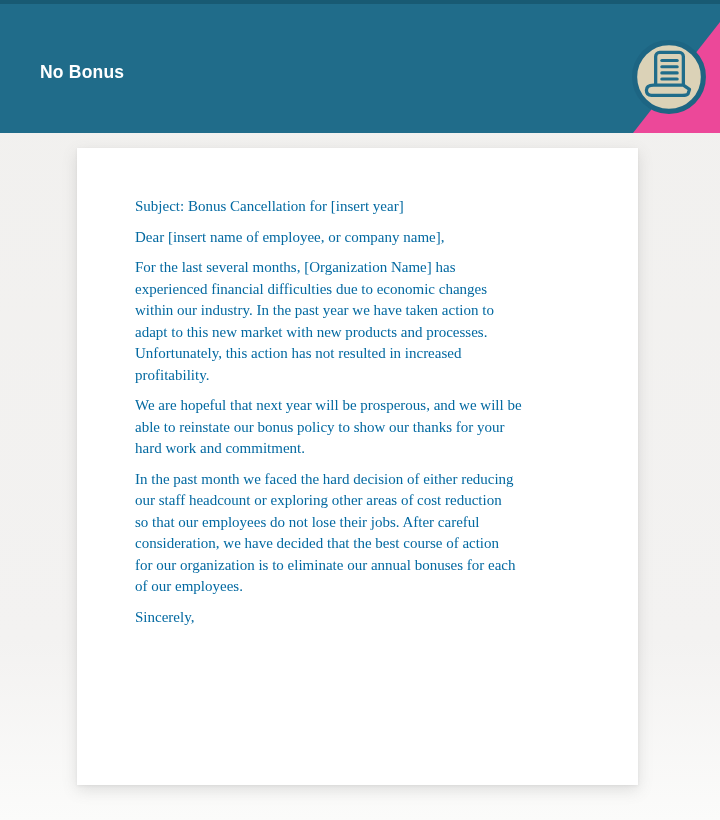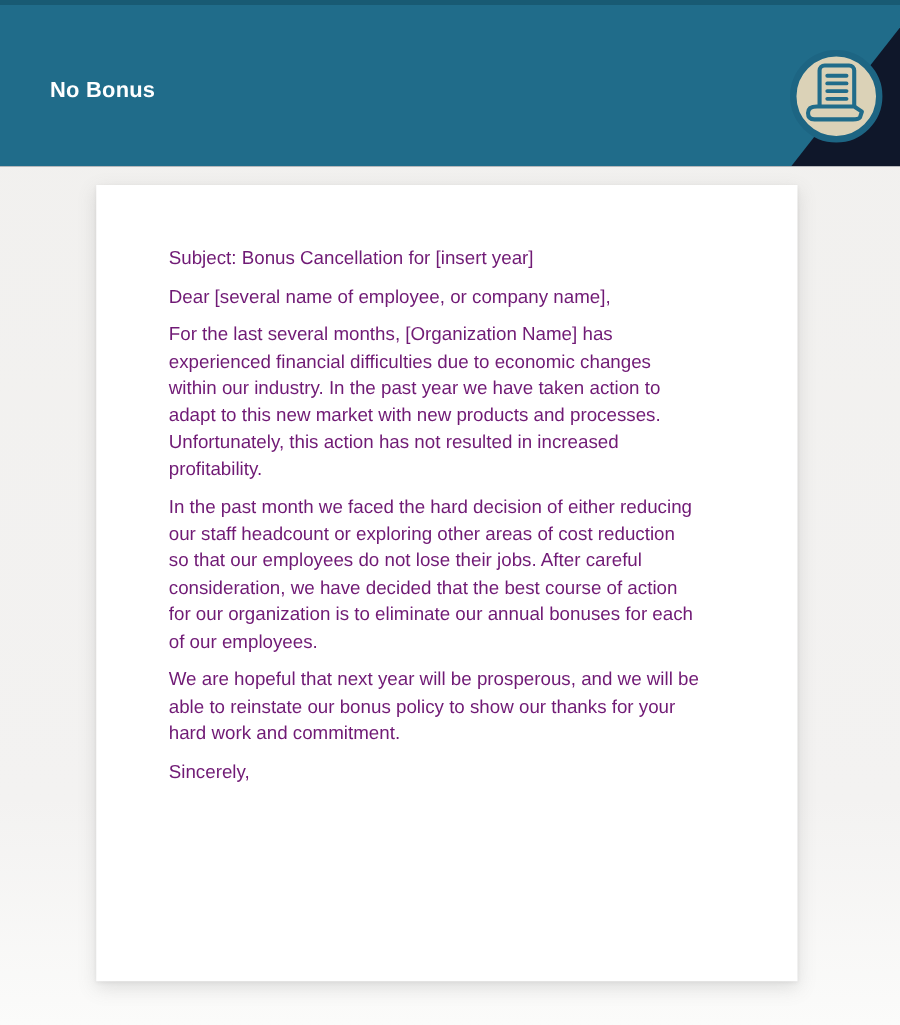--- a/index.html
+++ b/index.html
@@ -11,21 +11,21 @@
     height: 820px;
     overflow: hidden;
     font-family: "Liberation Sans", sans-serif;
     background: linear-gradient(180deg, #f1f0ee 0%, #f3f2f1 78%, #fbfbfa 100%);
   }
 
   
   .banner-area {
     position: relative;
     height: 133px;
-    background: #0f172a; 
+    background: #ec4899; 
   }
   .banner {
     position: absolute;
     inset: 0;
     background: #206c8a;
     clip-path: polygon(0 0, 720px 0, 720px 22px, 633px 133px, 0 133px);
   }
   .banner-top-edge {
     position: absolute;
     top: 0; left: 0; right: 0;
@@ -58,22 +58,23 @@
     height: 637px;
     margin: 15px 0 0 77px;
     background: #ffffff;
     box-shadow: 0 5px 14px rgba(100,100,100,0.18), 0 1px 3px rgba(0,0,0,0.06);
     padding: 48px 34px 0 58px;
   }
   .card p {
     margin: 0 0 9px 0;
     font-size: 15px;
     line-height: 21.5px;
-    color: #701a75;
+    color: #0369a1;
     white-space: pre-line;
+    font-family: Liberation Serif, serif;
   }
   .card p.closing {
     margin-bottom: 44px;
   }
 </style>
 </head>
 <body>
 
 <div class="banner-area">
   <div class="banner">
@@ -93,35 +94,35 @@
       <line x1="31" y1="40" x2="46" y2="40"></line>
     </g>
 
     <path d="M21,56 Q16,56 16,51 Q16,46 23,46 H52 L58,50 L56.5,54.5 Q55.5,56 51,56 Z" fill="#dbd2b7" stroke="#206c8a" stroke-width="3.2" stroke-linejoin="round"></path>
   </svg>
 </div>
 
 <div class="card">
   <p>Subject: Bonus Cancellation for [insert year]</p>
 
-  <p>Dear [several name of employee, or company name],</p>
+  <p>Dear [insert name of employee, or company name],</p>
 
   <p>For the last several months, [Organization Name] has
 experienced financial difficulties due to economic changes
 within our industry. In the past year we have taken action to
 adapt to this new market with new products and processes.
 Unfortunately, this action has not resulted in increased
 profitability.</p>
 
+  <p>We are hopeful that next year will be prosperous, and we will be
+able to reinstate our bonus policy to show our thanks for your
+hard work and commitment.</p>
+
   <p>In the past month we faced the hard decision of either reducing
 our staff headcount or exploring other areas of cost reduction
 so that our employees do not lose their jobs. After careful
 consideration, we have decided that the best course of action
 for our organization is to eliminate our annual bonuses for each
 of our employees.</p>
 
-  <p>We are hopeful that next year will be prosperous, and we will be
-able to reinstate our bonus policy to show our thanks for your
-hard work and commitment.</p>
-
   <p class="closing">Sincerely,</p>
 
 </div>
 
 </body></html>

